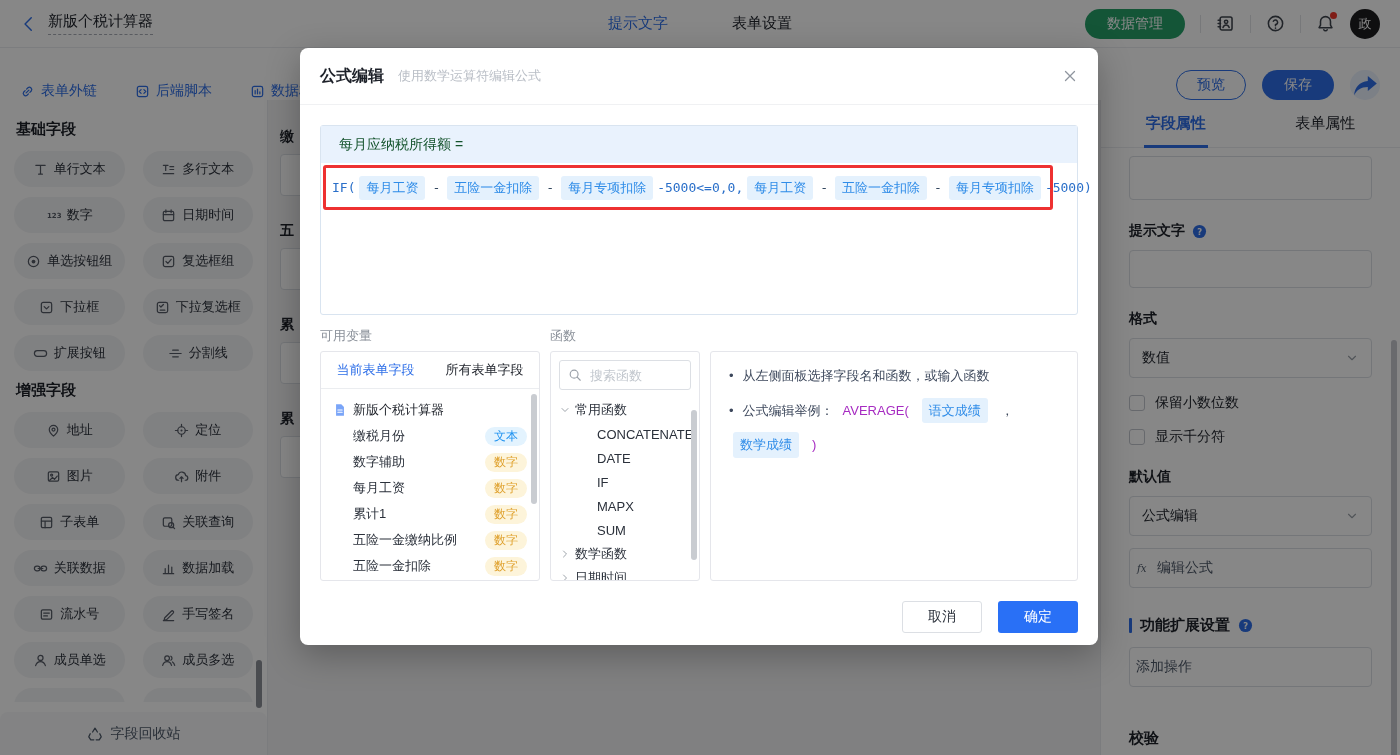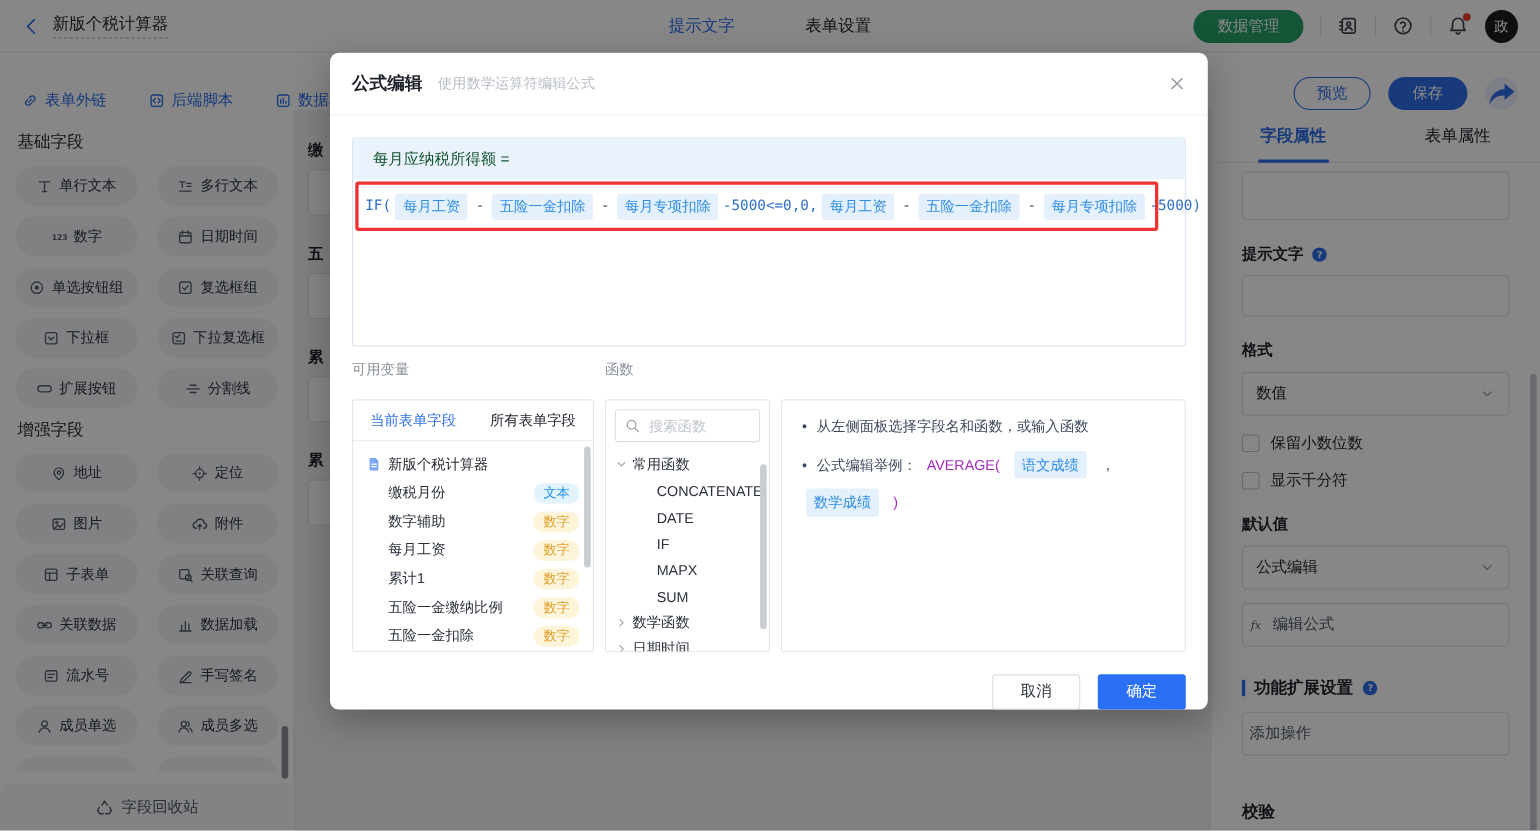--- a/index.html
+++ b/index.html
@@ -39,21 +39,21 @@
   
   .canvas{position:absolute;top:100px;left:268px;right:300px;bottom:0;background:#f1f2f4;overflow:hidden}
   .cfield{margin:0 0 26px 12px}
   .cfield .clabel{font-size:14px;font-weight:600;margin-bottom:8px}
   .cfield .cinput{width:560px;height:42px;background:#fff;border:1px solid #dcdfe4;border-radius:4px;box-sizing:border-box}
   .canvas-inner{padding-top:28px}
 
   
   .sbar{position:absolute;top:100px;left:0;bottom:0;width:268px;background:#fff;border-right:1px solid #e8eaee;
         box-sizing:border-box;padding:12px 14px 48px 14px;overflow:hidden}
-  .stitle{font-size:15px;font-weight:400;margin:8px 0 12px 2px}
+  .stitle{font-size:15px;font-weight:700;margin:8px 0 12px 2px}
   .sgrid{display:grid;grid-template-columns:1fr 1fr;gap:10px 18px;margin-bottom:10px}
   .pill{height:36px;border-radius:18px;background:#f2f3f5;display:flex;align-items:center;justify-content:center;
         gap:6px;font-size:13px;color:#2b313b;cursor:pointer}
   .pill .i{width:15px;height:15px;color:#555b66}
   .partial{height:14px;overflow:hidden}
   .sb-thumb{position:absolute;right:5px;top:560px;width:6px;height:48px;border-radius:3px;background:#8c9097}
   .sfoot{position:absolute;left:0;right:0;bottom:0;height:43px;background:#f7f8fa;border-radius:8px 8px 0 0;
          display:flex;align-items:center;justify-content:center;gap:8px;color:#4e5969;font-size:14px;cursor:pointer}
   .sfoot .i{width:16px;height:16px}
 
@@ -95,21 +95,21 @@
   .redbox{position:absolute;left:2px;top:39px;width:730px;height:45px;border:3px solid #ee3131;border-radius:3px;
           box-sizing:border-box;display:flex;align-items:center;padding:0 6px;flex-wrap:nowrap;white-space:nowrap}
   .tok{font-family:"DejaVu Sans Mono",monospace;font-size:13px}
   .tok-code{color:#2a6fc9}
   .tok-op{color:#33475f;margin:0 3px}
   .tok-field{background:#e4f1fd;color:#2f8ce8;padding:3px 7px;border-radius:3px;margin:0 4px;
              font-family:"Liberation Sans","DejaVu Sans",sans-serif;font-size:13px}
 
   .clabels{display:flex;margin-top:12px;font-size:13px;color:#8a9099}
   .clabels .l1{width:230px}.clabels .l2{width:160px}
-  .cols{display:flex;gap:10px;margin-top:18px;height:230px}
+  .cols{display:flex;gap:10px;margin-top:6px;height:230px}
   .colbox{border:1px solid #e5e6eb;border-radius:3px;position:relative;overflow:hidden;box-sizing:border-box;background:#fff}
   .vars{width:220px}
   .vtabs{height:36px;display:flex;border-bottom:1px solid #ebedf0;font-size:13px}
   .vtab{flex:1;display:flex;align-items:center;justify-content:center;cursor:pointer;color:#1d2129}
   .vtab.active{color:#2e6fe8}
   .vtree{padding:8px 8px 0 12px;font-size:13px}
   .vroot{display:flex;align-items:center;gap:6px;height:26px}
   .vroot .i{width:14px;height:14px}
   .vrow{display:flex;align-items:center;height:26px;padding-left:20px;cursor:pointer}
   .vname{flex:1;color:#2b313b}

